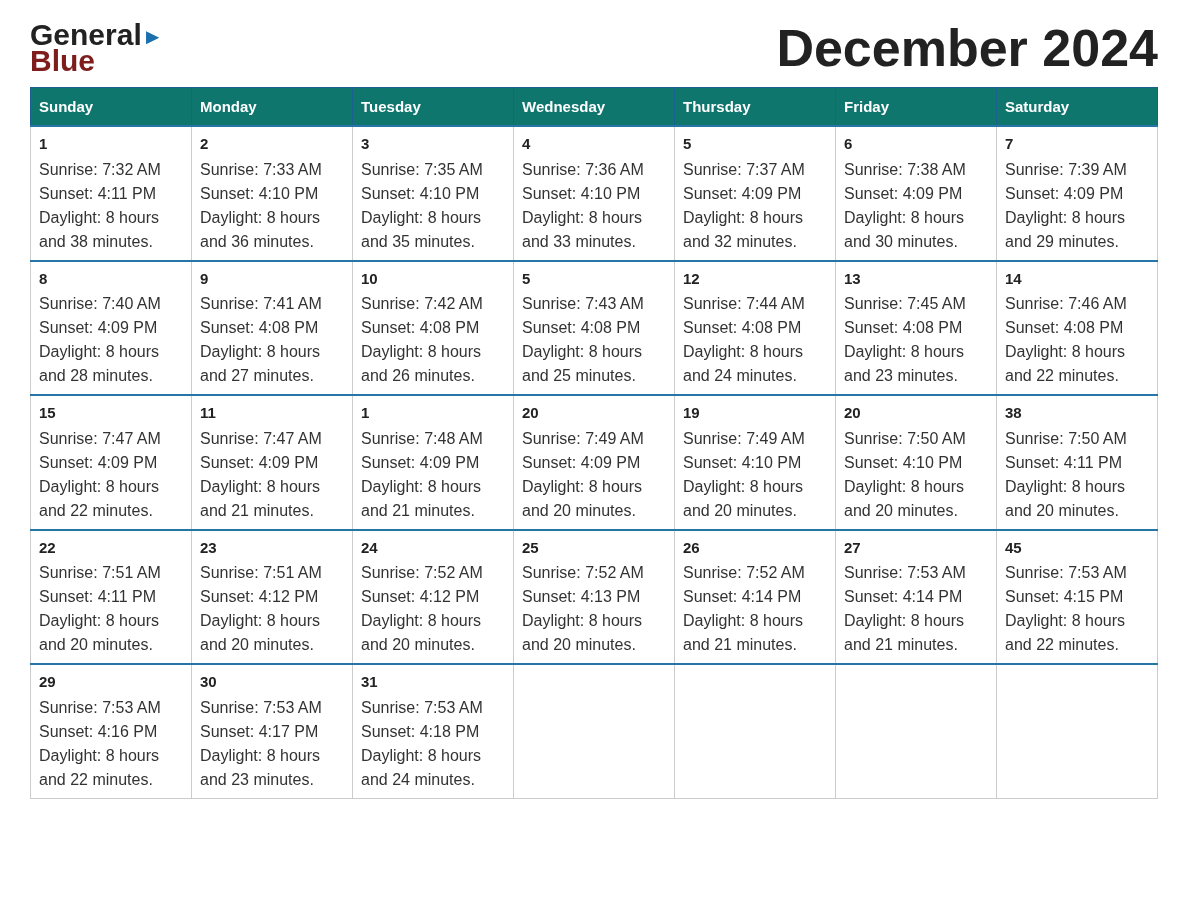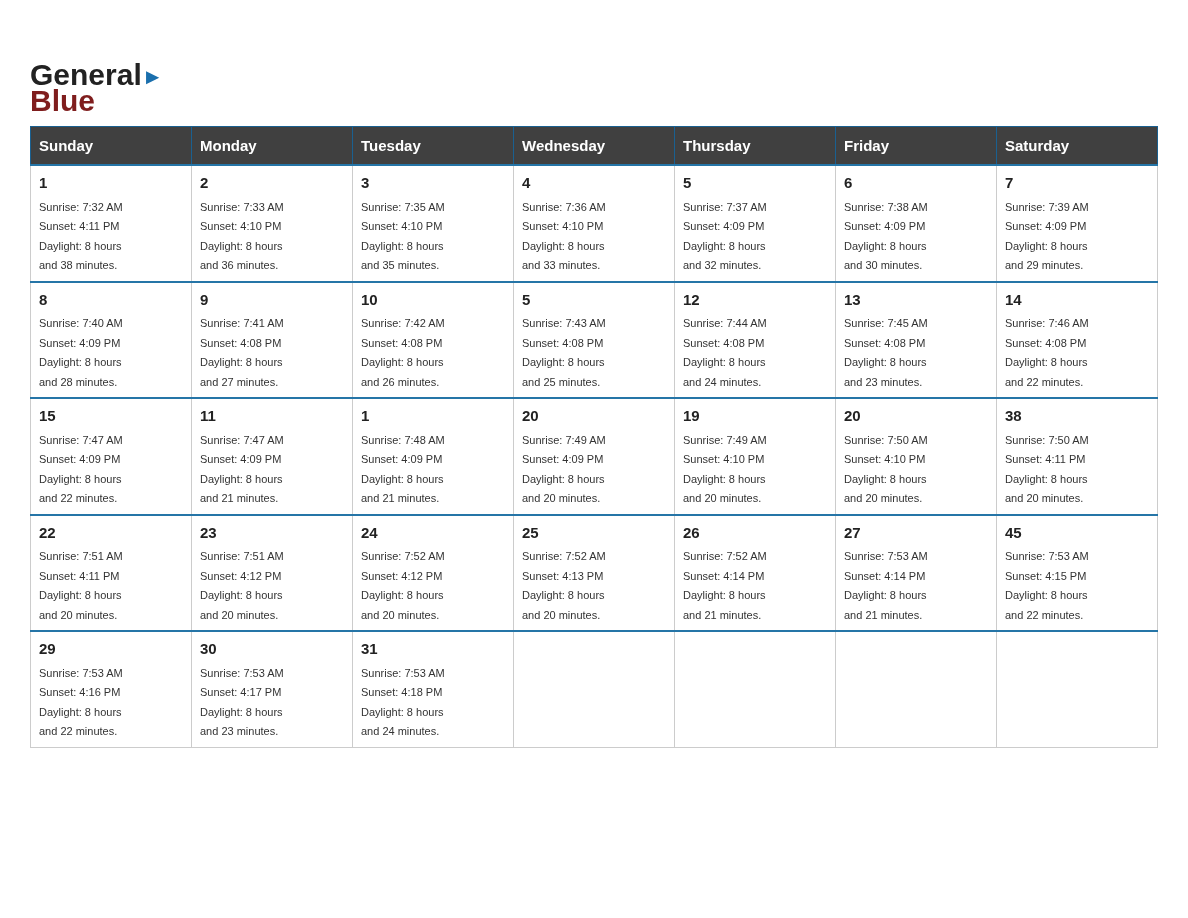--- a/index.html
+++ b/index.html
@@ -28,21 +28,21 @@
       font-size: 20px;
       color: #444;
       margin-top: 4px;
     }
     table {
       width: 100%;
       border-collapse: collapse;
       margin-top: 10px;
     }
     thead tr th {
-      background-color: #404040;
+      background-color: #0f766e;
       color: #fff;
       font-size: 15px;
       font-weight: bold;
       padding: 10px 8px;
       text-align: left;
       border: 1px solid #1a6090;
     }
     tbody tr td {
       vertical-align: top;
       padding: 6px 8px;
@@ -53,38 +53,37 @@
       width: 14.28%;
       min-height: 90px;
     }
     tbody tr td .day-num {
       font-size: 15px;
       font-weight: bold;
       display: block;
       margin-bottom: 2px;
     }
     tbody tr td .day-info {
-      font-size: 11px;
+      font-size: 16px;
       color: #333;
     }
     tbody tr:not(:first-child) td {
       border-top: 2px solid #2575a7;
     }
     .empty-cell {
       background: #fff;
     }
     
     .logo-wrap {
       line-height: 1;
     }
     .logo-line1 {
       font-size: 30px;
       font-weight: bold;
       color: #222;
-      margin-top: 40px;
     }
     .logo-line1 span.arrow {
       display: inline-block;
       color: #1a6fad;
       font-size: 22px;
       vertical-align: middle;
     }
     .logo-line2 {
       font-size: 30px;
       font-weight: bold;
@@ -96,20 +95,21 @@
 <body>
 
 <div class="header">
   <div class="logo-wrap">
     <div class="logo-line1">
       <span>General</span><span class="arrow">►</span>
     </div>
     <div class="logo-line2">Blue</div>
   </div>
   <div class="title-section">
+    <div class="month-title">December 2024</div>
   </div>
 </div>
 
 <table>
   <thead>
     <tr>
       <th>Sunday</th>
       <th>Monday</th>
       <th>Tuesday</th>
       <th>Wednesday</th>

